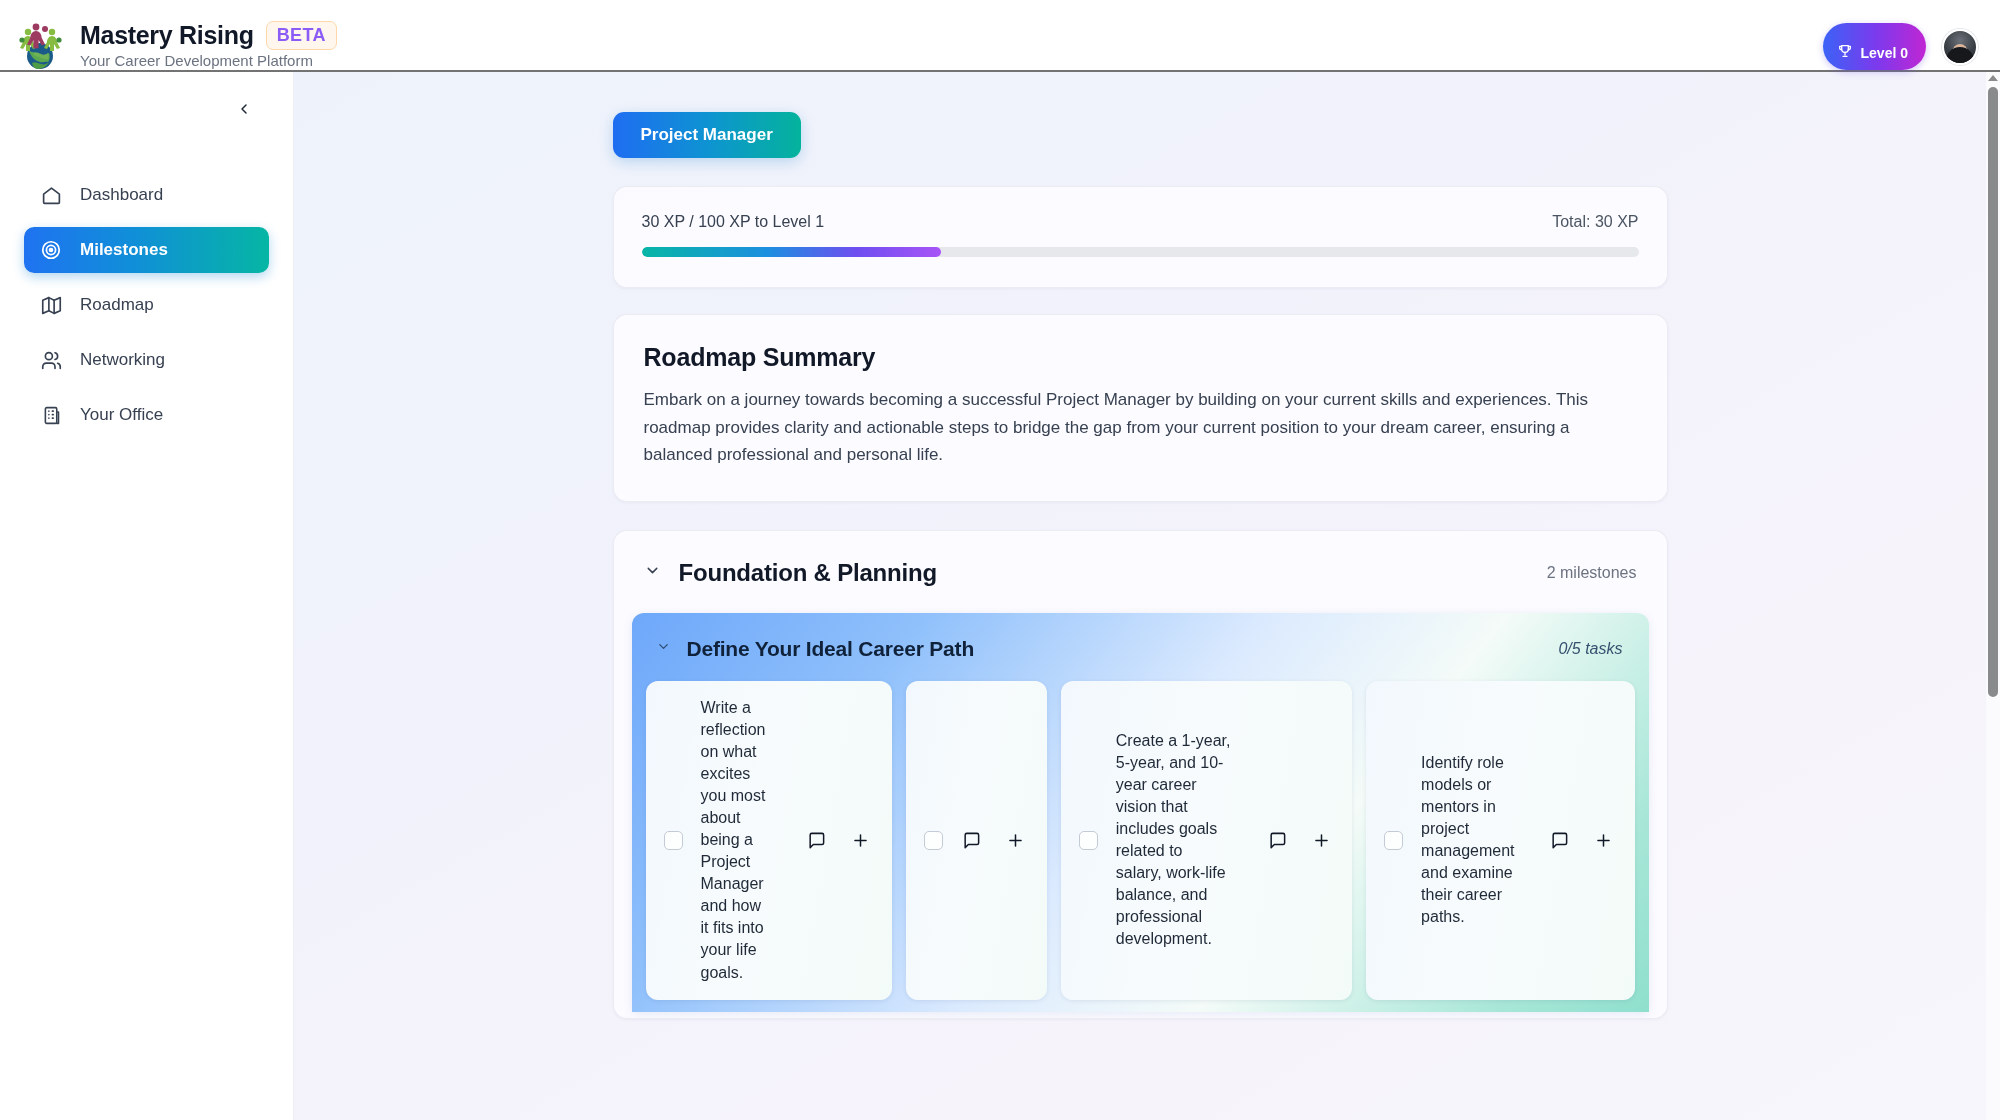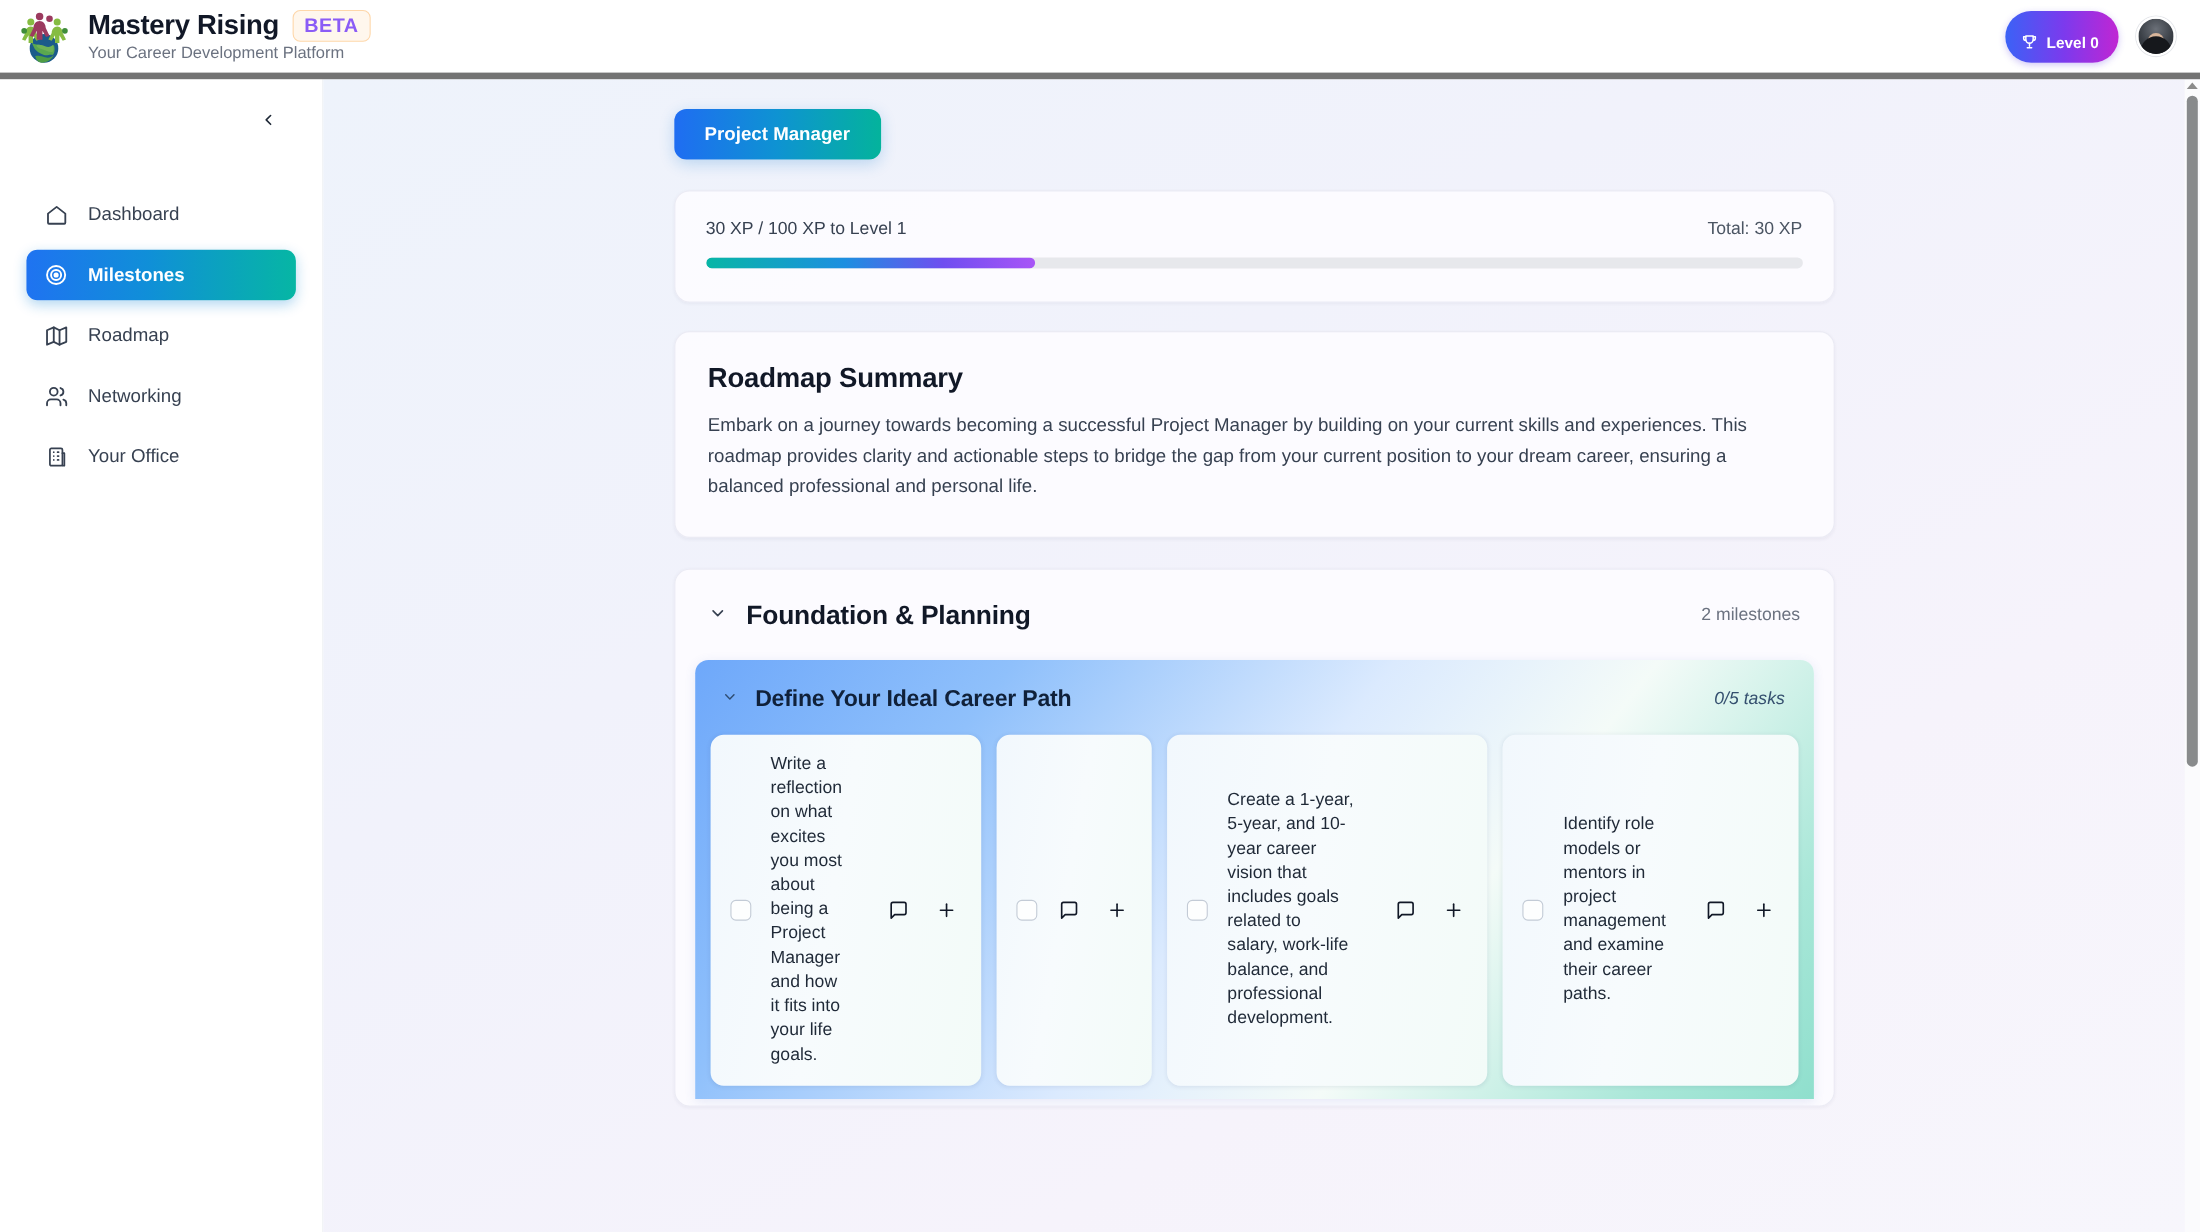--- a/index.html
+++ b/index.html
@@ -9,23 +9,23 @@
     font-family: "Liberation Sans", sans-serif;
     background: #ffffff;
     color: #1f2937;
   }
   .app { position: relative; width: 2000px; height: 1120px; display: flex; flex-direction: column; }
 
   
   .topbar {
     height: 72px; flex: 0 0 72px;
     background: #ffffff;
-    display: flex; align-items: center;
+    display: flex; align-items: flex-end;
     padding: 0 22px 0 14px;
-    border-bottom: 6px solid #737373;
+    border-bottom: 2px solid #737373;
     position: relative; z-index: 30;
   }
   .brand { display: flex; align-items: center; gap: 14px; }
   .logo { width: 52px; height: 50px; position: relative; flex: 0 0 52px; }
   .brand-text { display: flex; flex-direction: column; gap: 2px; }
   .brand-title-row { display: flex; align-items: center; gap: 12px; }
   .brand-title { font-size: 25px; font-weight: bold; color: #111827; letter-spacing: -0.3px; }
   .beta {
     font-size: 18px; font-weight: bold; color: #8b5cf6;
     background: #fff7ed; border: 1px solid #fed7aa;
@@ -83,21 +83,21 @@
     box-shadow: 0 4px 12px rgba(16,130,210,.32);
   }
 
   
   .main {
     flex: 1 1 auto; min-width: 0; position: relative;
     background: linear-gradient(150deg,#eef3fb 0%,#f1f2fb 35%,#f6f3fb 70%,#f7f6fc 100%);
     overflow: hidden;
   }
   .main-scroll { position: absolute; inset: 0 14px 0 0; overflow: hidden; padding-bottom: 40px; }
-  .content { width: 1055px; margin: 3px auto; padding-top: 24px; }
+  .content { width: 1055px; margin: 16px auto; padding-top: 24px; }
 
   .role-tab {
     display: inline-block;
     background: linear-gradient(90deg,#1f6df2 0%,#0e93d2 50%,#04b39c 100%);
     color: #fff; font-size: 17px; font-weight: bold;
     padding: 13px 28px; border-radius: 11px;
     box-shadow: 0 4px 14px rgba(22,120,210,.24);
     cursor: pointer;
   }
 

